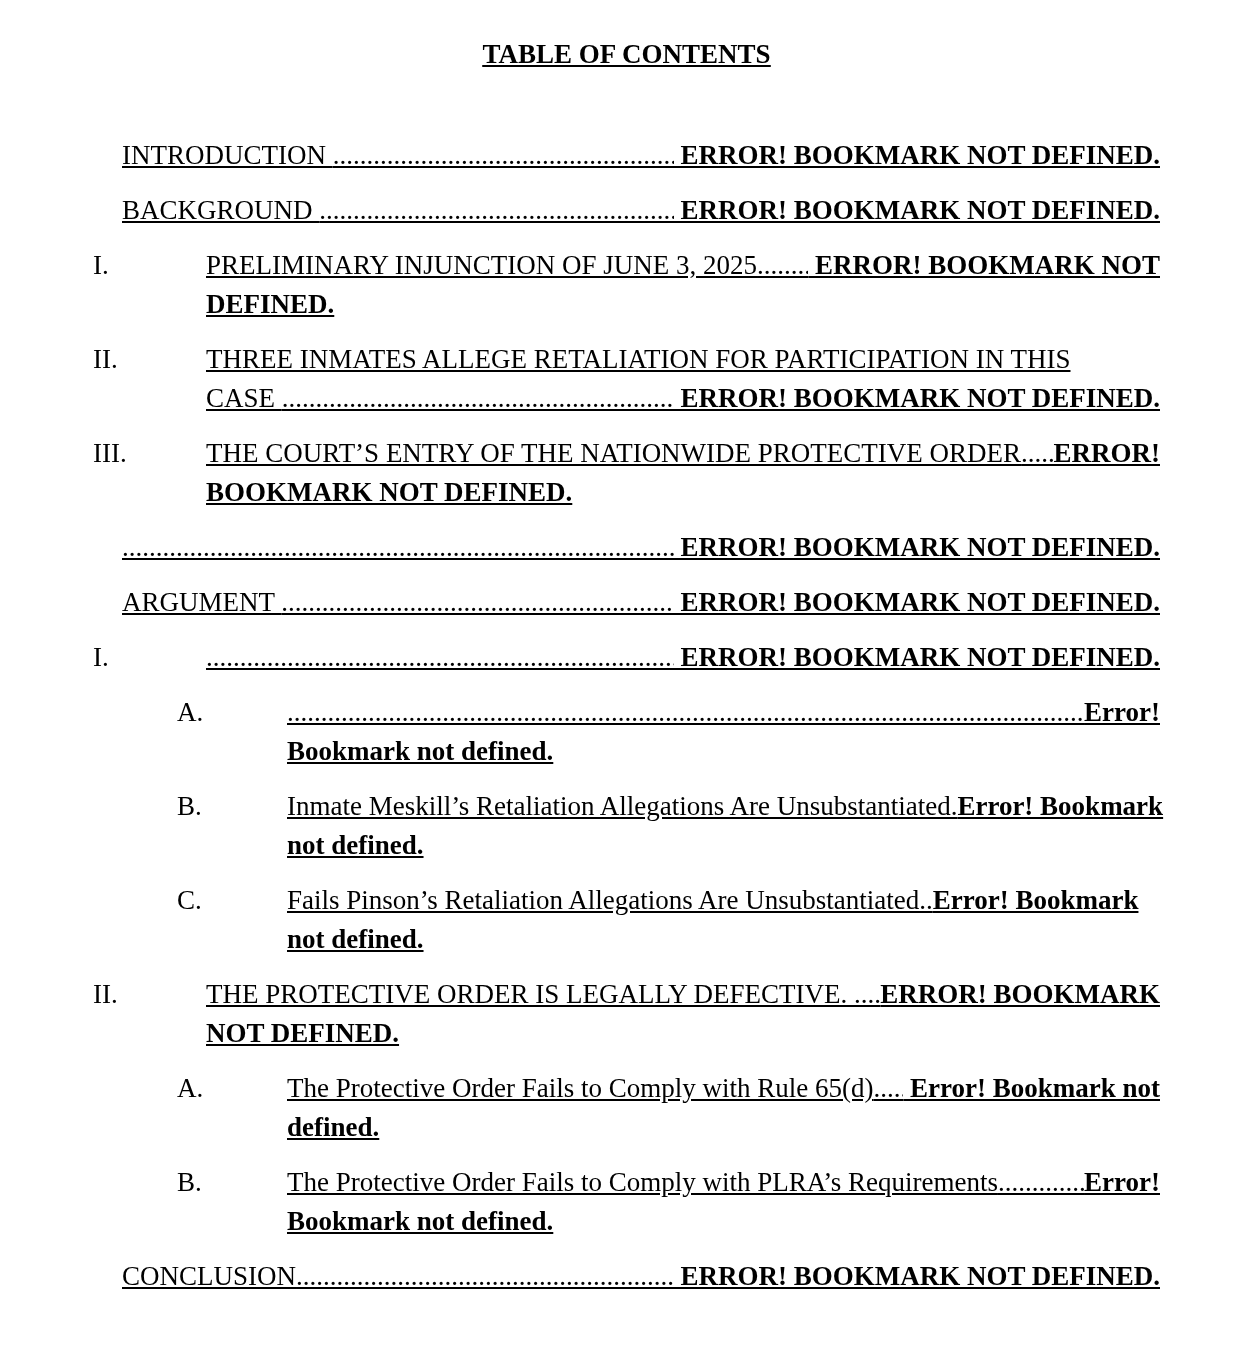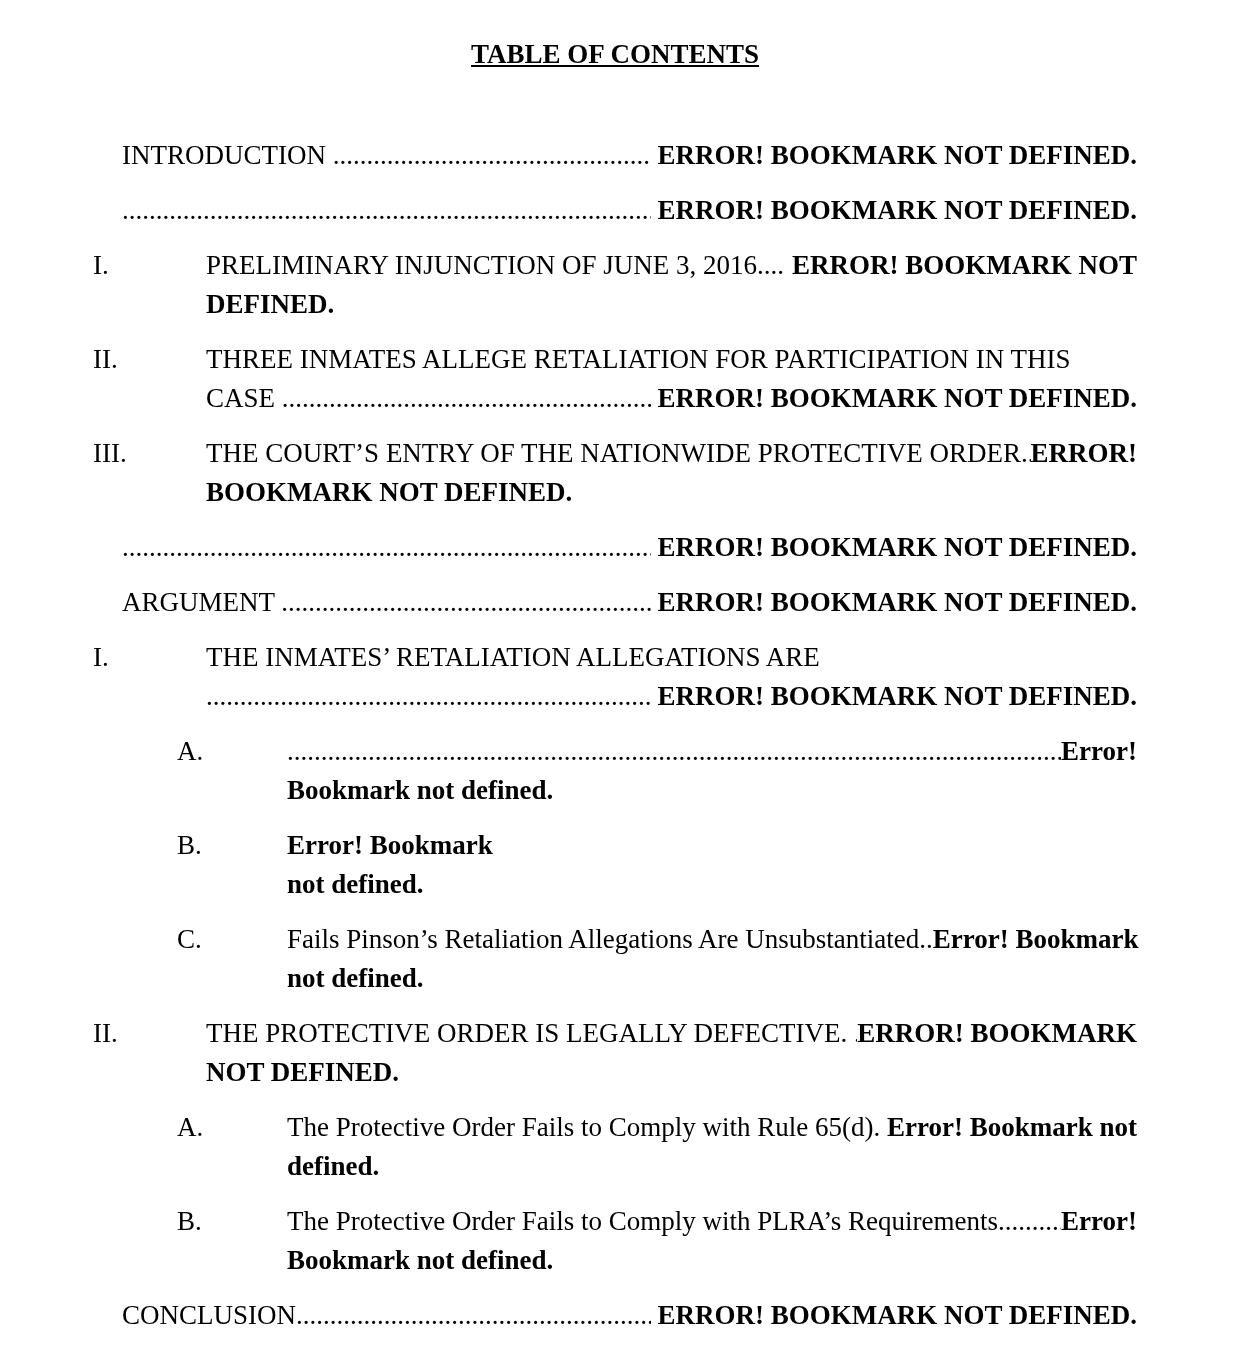--- a/index.html
+++ b/index.html
@@ -4,27 +4,28 @@
 <style>
   html, body {
     margin: 0;
     padding: 0;
     background: #ffffff;
   }
   .page {
     width: 1246px;
     height: 1356px;
     box-sizing: border-box;
-    padding: 34px 109px 0 93px;
+    padding: 34px 86px 0 93px;
     overflow: hidden;
     background: #ffffff;
     color: #000000;
     font-family: "Liberation Serif", "DejaVu Serif", serif;
     font-size: 27px;
     line-height: 39px;
+    text-decoration: underline;
   }
   .title {
     font-size: 27px;
     line-height: 40px;
     font-weight: 700;
     text-align: center;
     text-decoration: underline;
     margin: 0 0 62px 0;
   }
   .entry {
@@ -66,28 +67,29 @@
   <div id="toc">
       <div class="entry l0">
         <div class="line">
           <span class="pre">INTRODUCTION </span>
           <span class="leader">..........................................................................................................................................................................</span>
           <span class="post"> ERROR! BOOKMARK NOT DEFINED.</span>
         </div>
       </div>
       <div class="entry l0">
         <div class="line">
+          <span class="pre">BACKGROUND </span>
           <span class="leader">..........................................................................................................................................................................</span>
           <span class="post"> ERROR! BOOKMARK NOT DEFINED.</span>
         </div>
       </div>
       <div class="entry l1">
         <span class="num">I.</span>
         <div class="line">
-          <span class="pre">PRELIMINARY INJUNCTION OF JUNE 3, 2016</span>
+          <span class="pre">PRELIMINARY INJUNCTION OF JUNE 3, 2025</span>
           <span class="leader">..........................................................................................................................................................................</span>
           <span class="post"> ERROR! BOOKMARK NOT</span>
         </div>
         <div class="line">
           <span class="post">DEFINED.</span>
         </div>
       </div>
       <div class="entry l1">
         <span class="num">II.</span>
         <div class="line">
@@ -119,40 +121,38 @@
       <div class="entry l0">
         <div class="line">
           <span class="pre">ARGUMENT </span>
           <span class="leader">..........................................................................................................................................................................</span>
           <span class="post"> ERROR! BOOKMARK NOT DEFINED.</span>
         </div>
       </div>
       <div class="entry l1">
         <span class="num">I.</span>
         <div class="line">
-          <span class="pre">THE INMATES’ RETALIATION ALLEGATIONS ARE</span>
-        </div>
-        <div class="line">
           <span class="leader">..........................................................................................................................................................................</span>
           <span class="post"> ERROR! BOOKMARK NOT DEFINED.</span>
         </div>
       </div>
       <div class="entry l2">
         <span class="num">A.</span>
         <div class="line">
           <span class="leader">..........................................................................................................................................................................</span>
           <span class="post">Error!</span>
         </div>
         <div class="line">
           <span class="post">Bookmark not defined.</span>
         </div>
       </div>
       <div class="entry l2">
         <span class="num">B.</span>
         <div class="line">
+          <span class="pre">Inmate Meskill’s Retaliation Allegations Are Unsubstantiated.</span>
           <span class="post">Error! Bookmark</span>
         </div>
         <div class="line">
           <span class="post">not defined.</span>
         </div>
       </div>
       <div class="entry l2">
         <span class="num">C.</span>
         <div class="line">
           <span class="pre">Fails Pinson’s Retaliation Allegations Are Unsubstantiated..</span>

